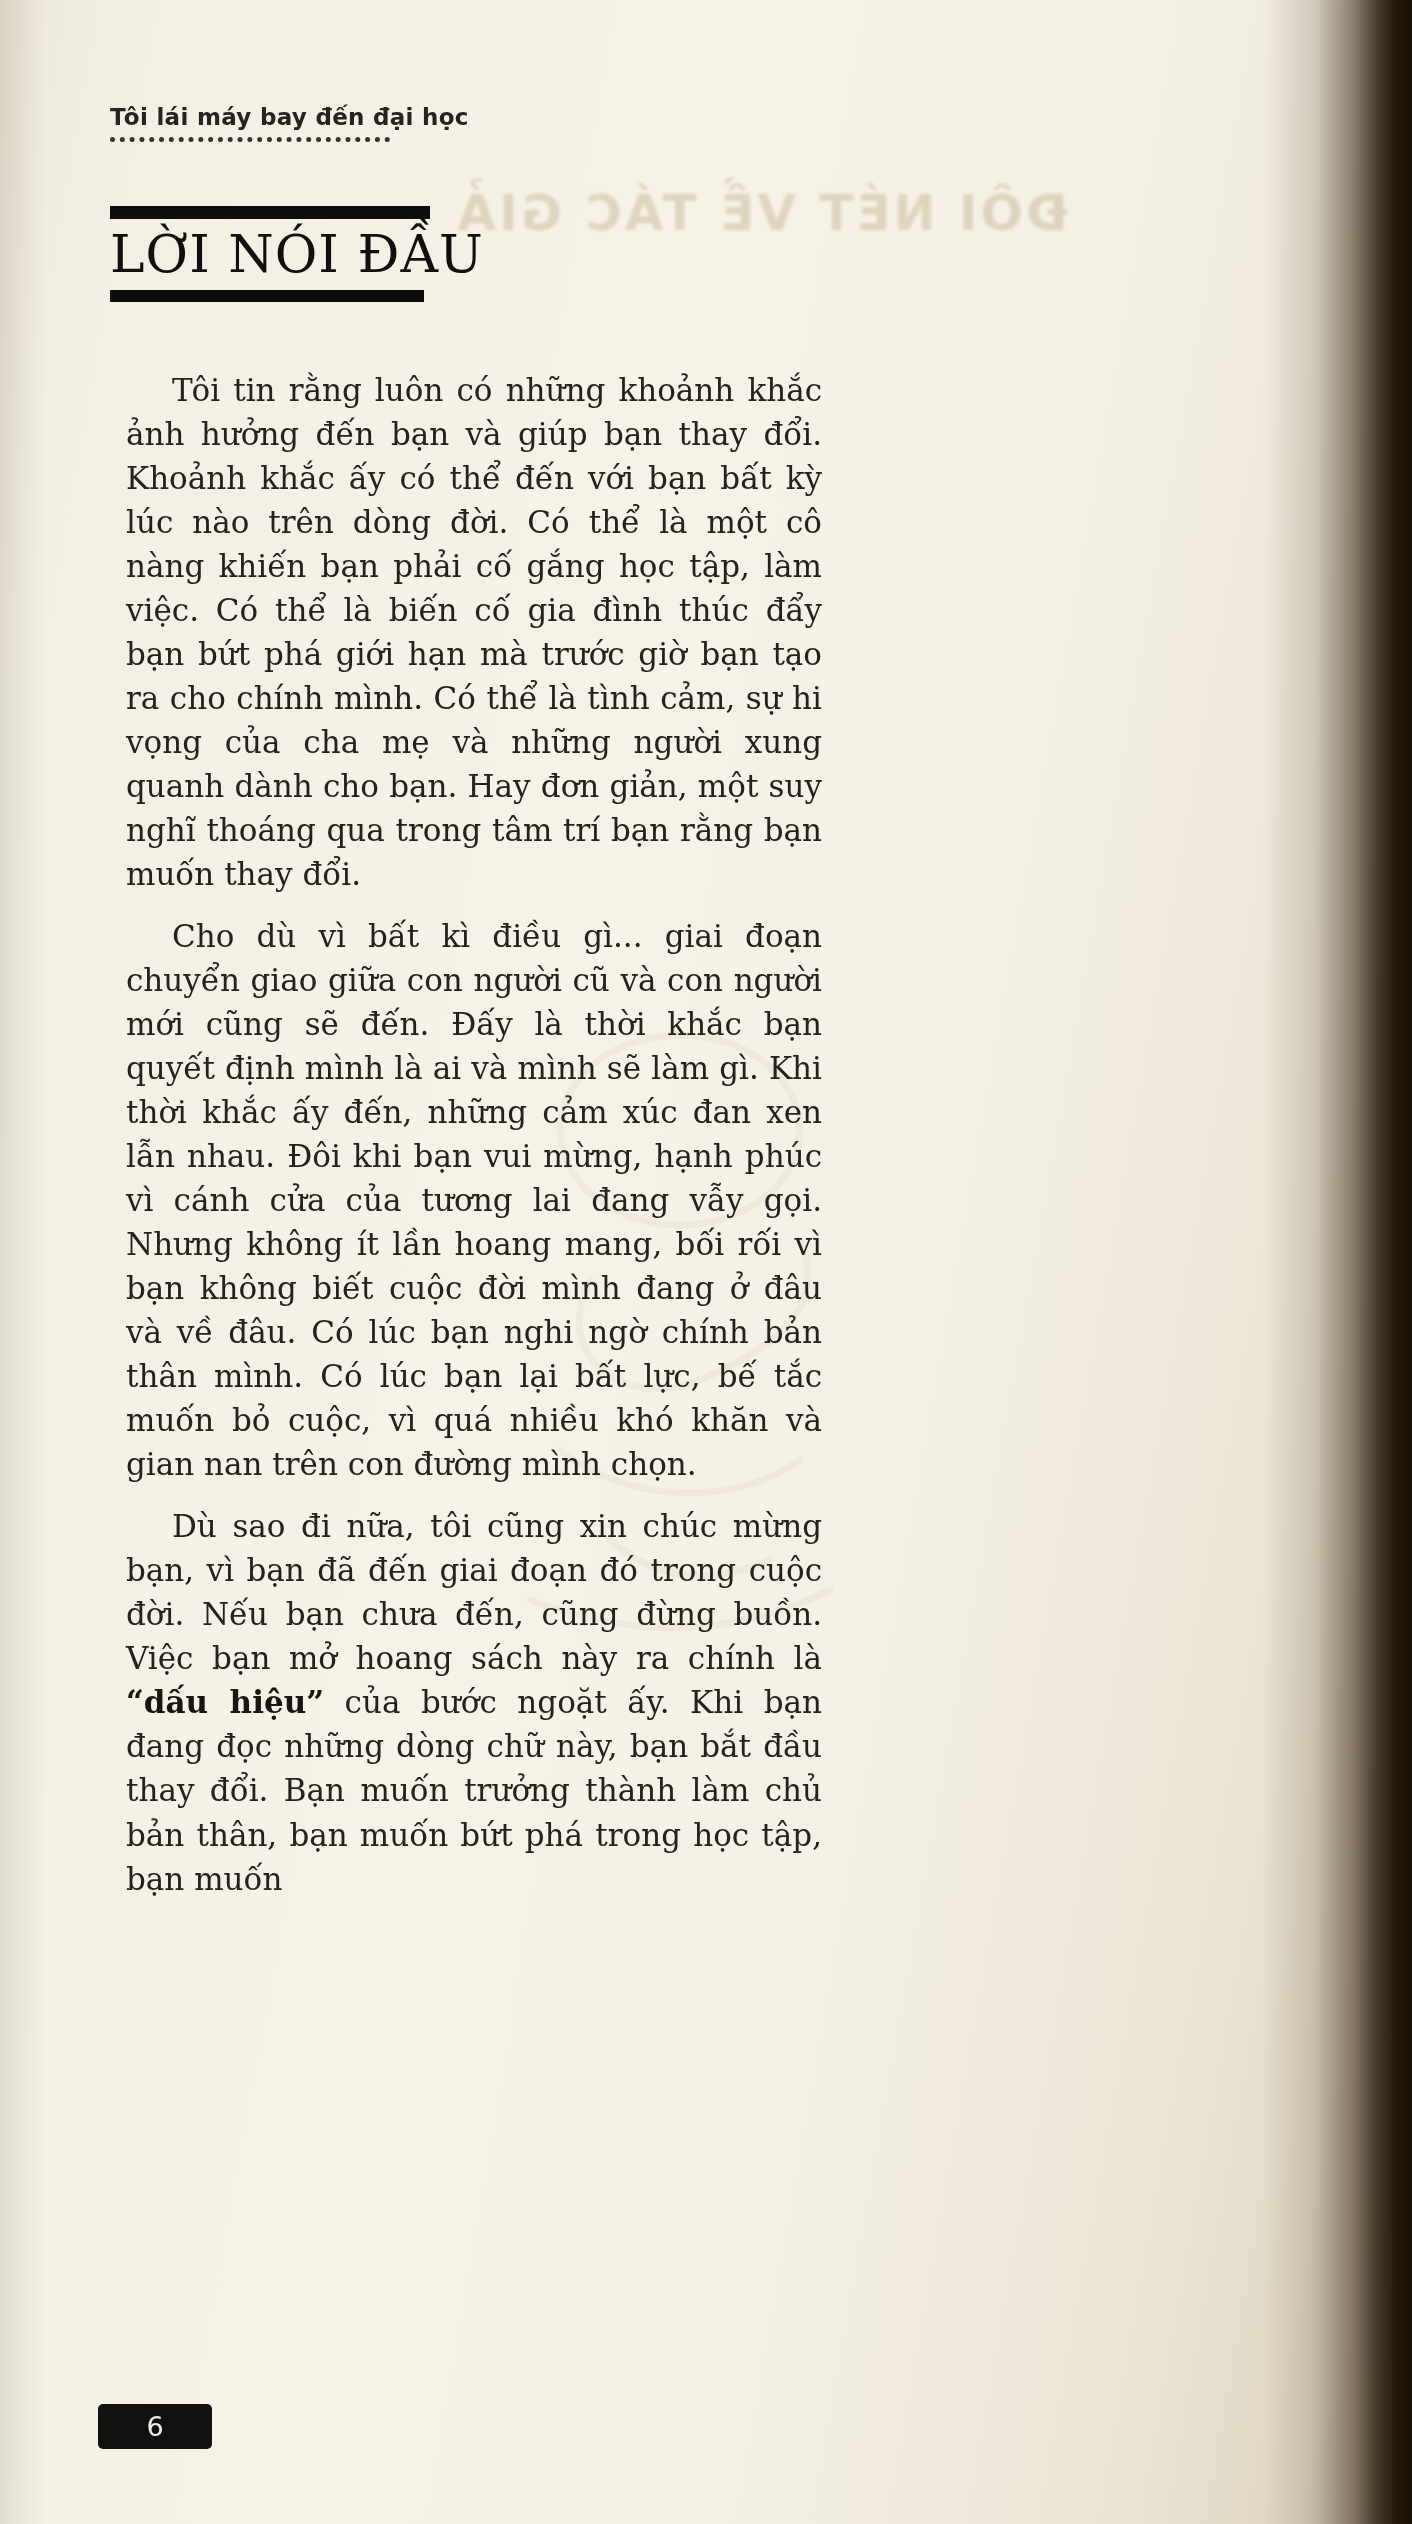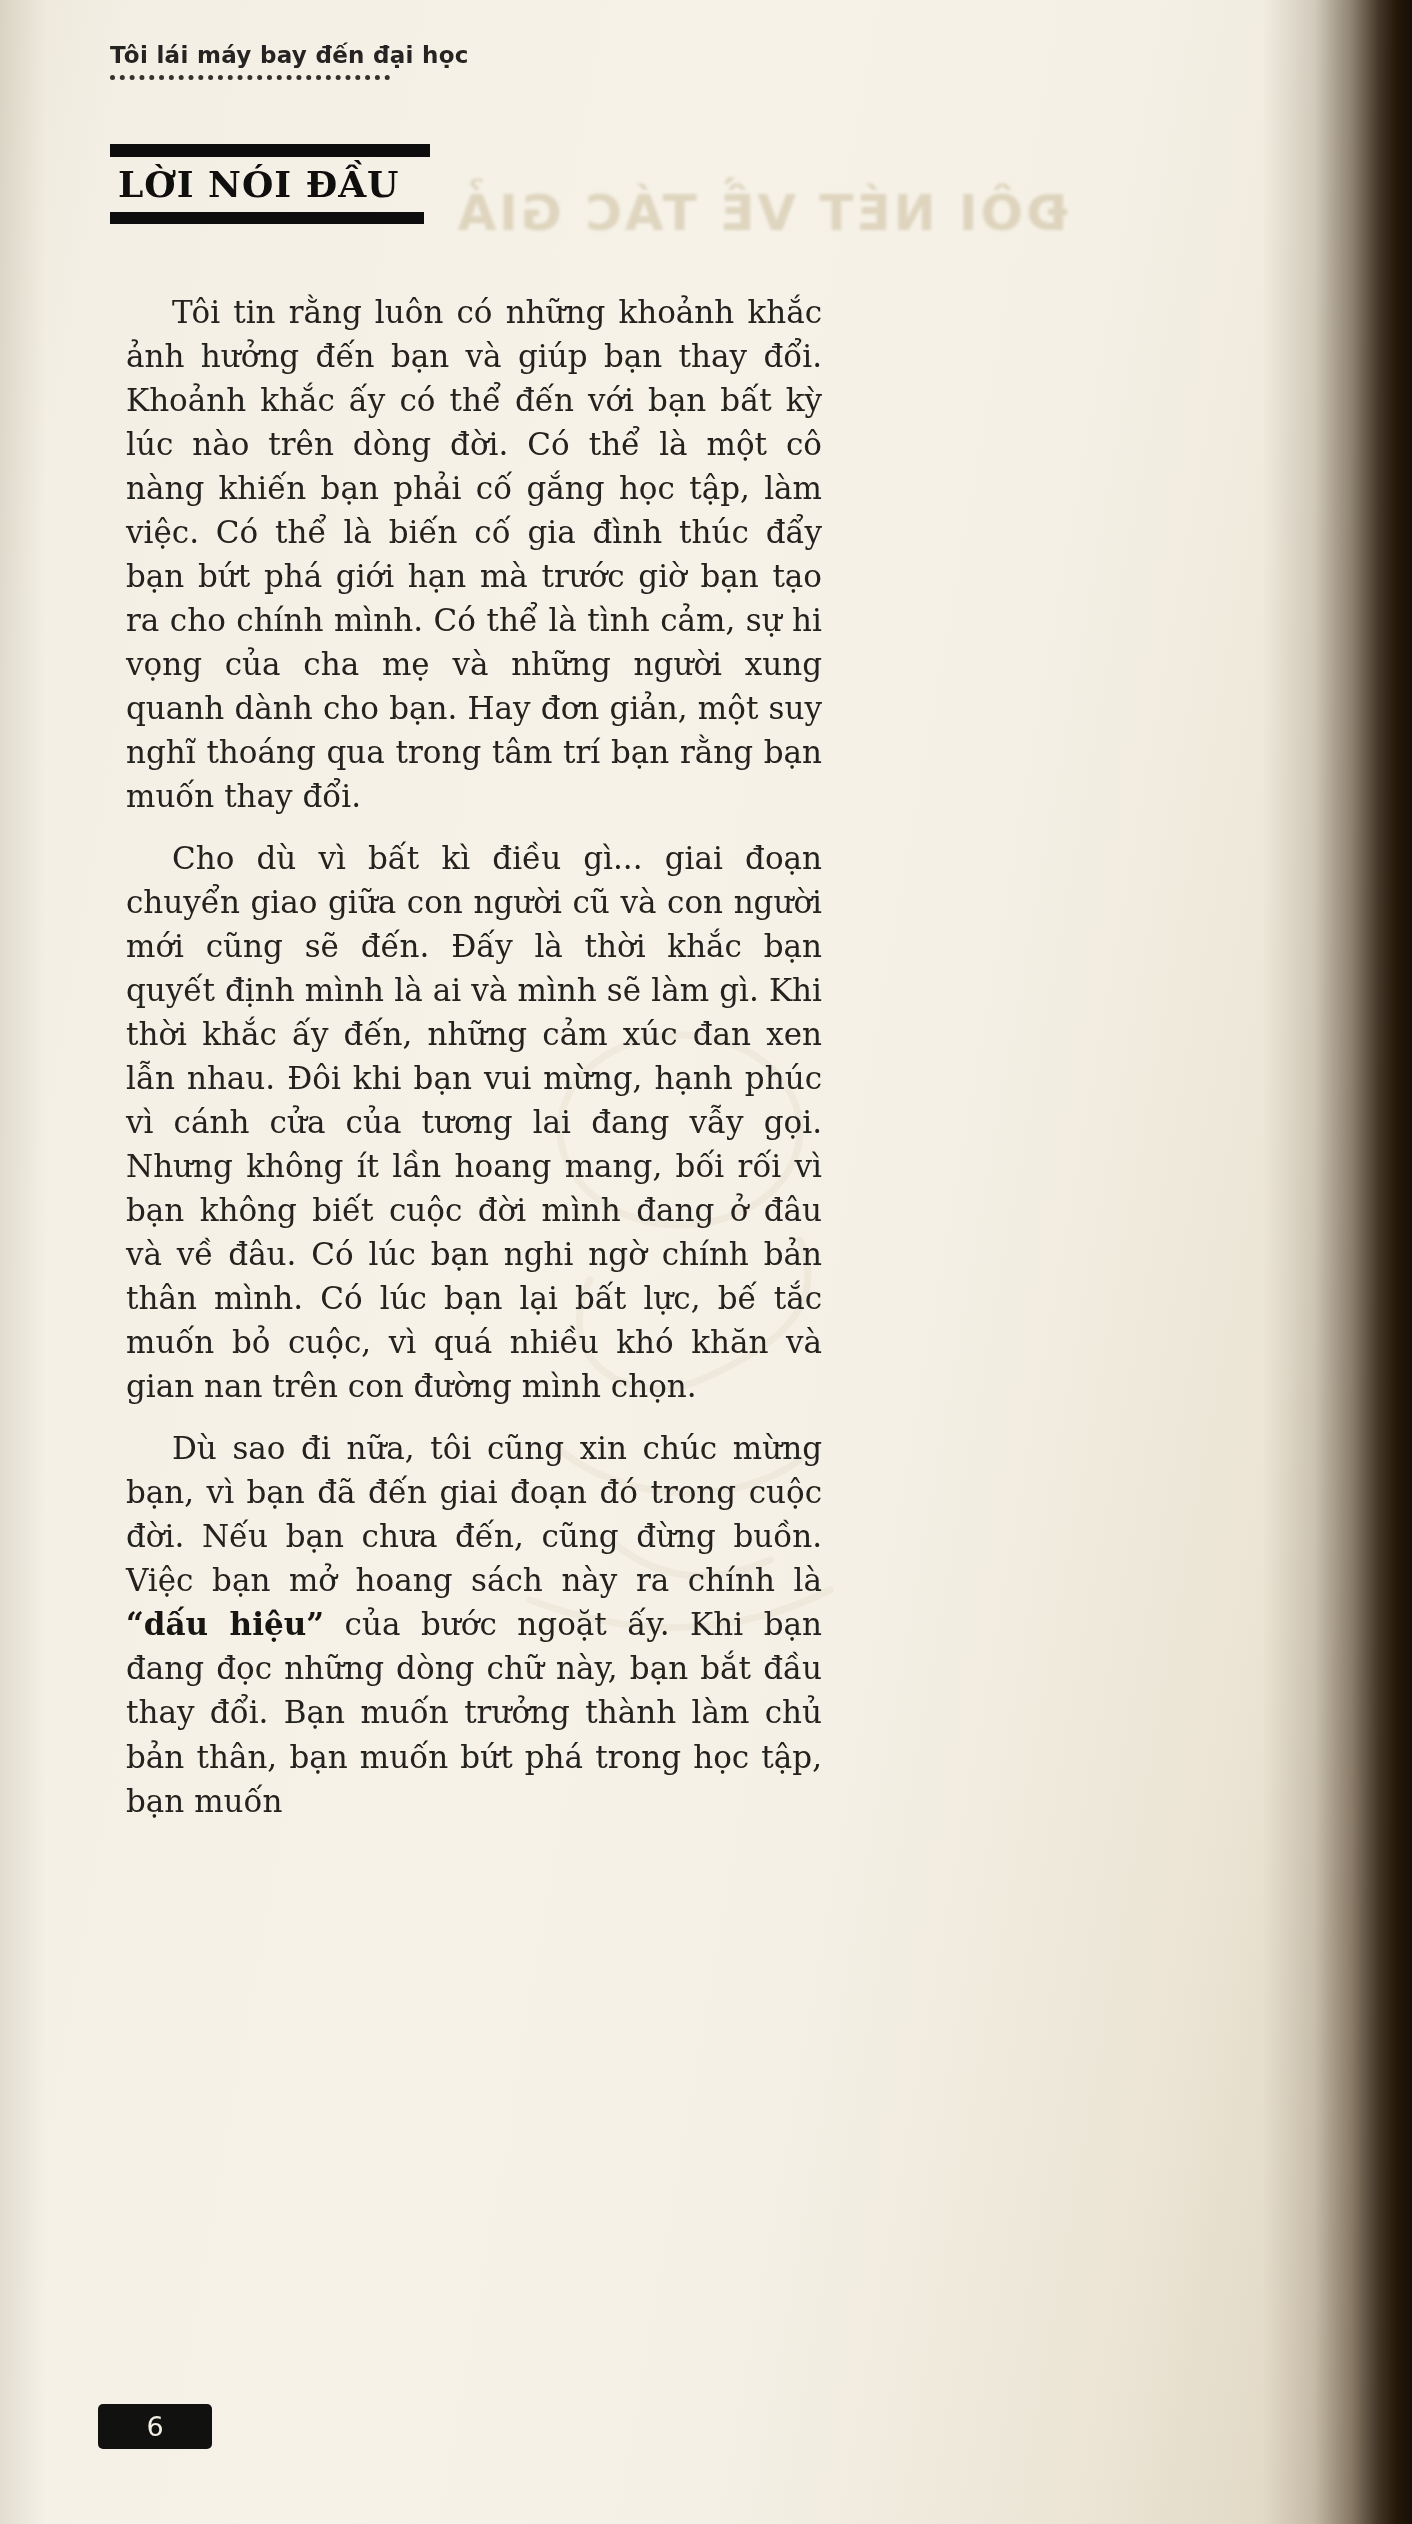--- a/index.html
+++ b/index.html
@@ -35,21 +35,21 @@
   .left-shade {
     position: absolute;
     top: 0; left: 0;
     width: 46px; height: 100%;
     background: linear-gradient(90deg, rgba(90,75,50,0.12), rgba(90,75,50,0));
     pointer-events: none;
   }
 
   .content {
     position: relative;
-    padding: 42px 0 0 110px;
+    padding: 104px 0 0 110px;
     width: 712px;
   }
 
   .running-header {
     font-family: "DejaVu Sans", "Liberation Sans", sans-serif;
     font-weight: bold;
     font-size: 23px;
     letter-spacing: 0.3px;
     color: #262422;
   }
@@ -63,24 +63,24 @@
   .title-block {
     margin-top: 64px;
   }
   .title-rule {
     height: 13px;
     background: #0d0d0d;
   }
   .title-rule.top { width: 320px; }
   .title-rule.bottom { width: 314px; height: 12px; }
   h1.chapter-title {
-    margin: 9px 0 10px 8px;
+    margin: 9px 0 10px 0;
     font-family: "DejaVu Serif", "Liberation Serif", serif;
-    font-weight: bold;
-    font-size: 36px;
+    font-weight: normal;
+    font-size: 52px;
     line-height: 1;
     letter-spacing: 1px;
     color: #100f0e;
   }
 
   main.body-text {
     margin-top: 66px;
     width: 712px;
     font-size: 31px;
     line-height: 1.42;

